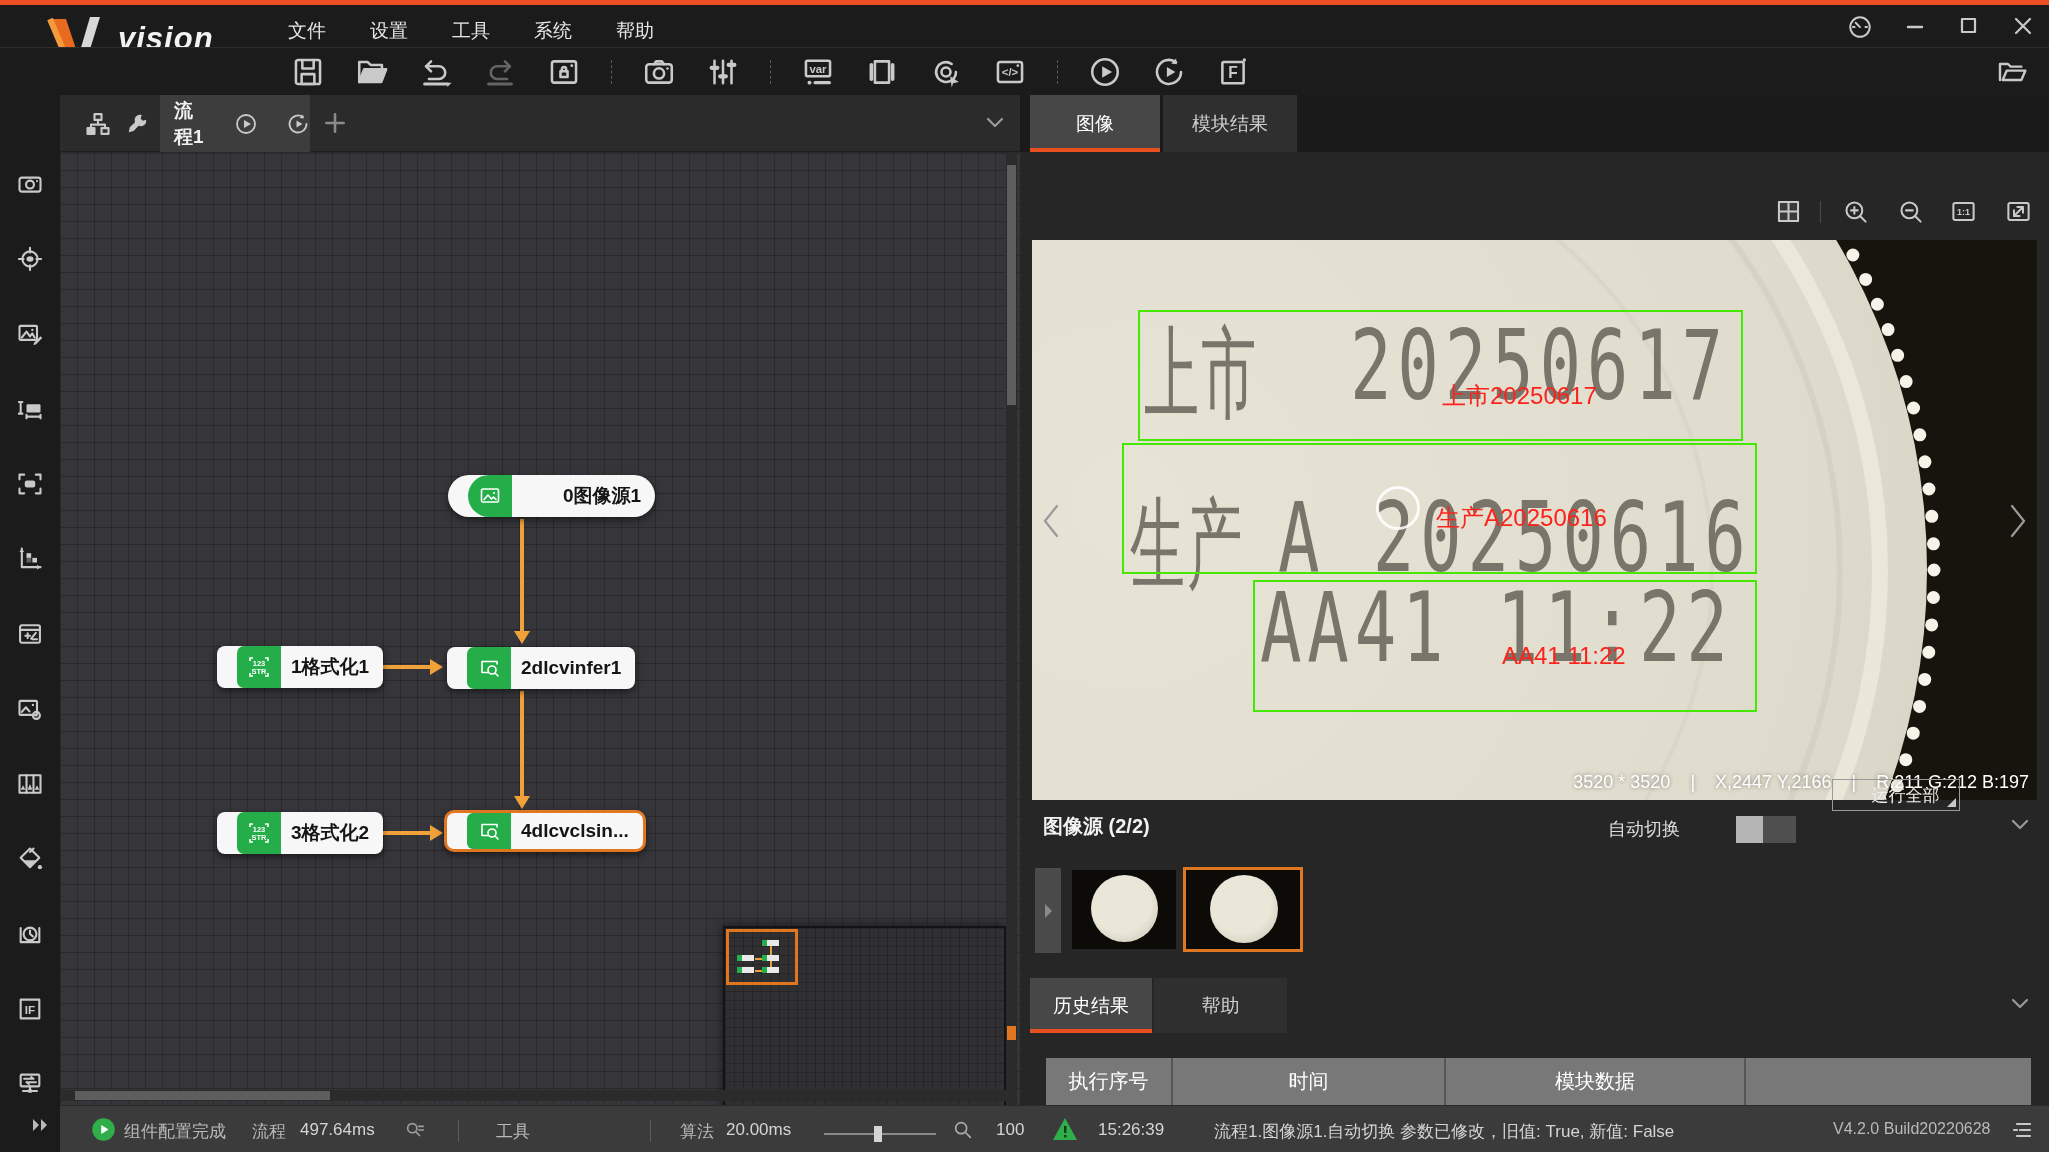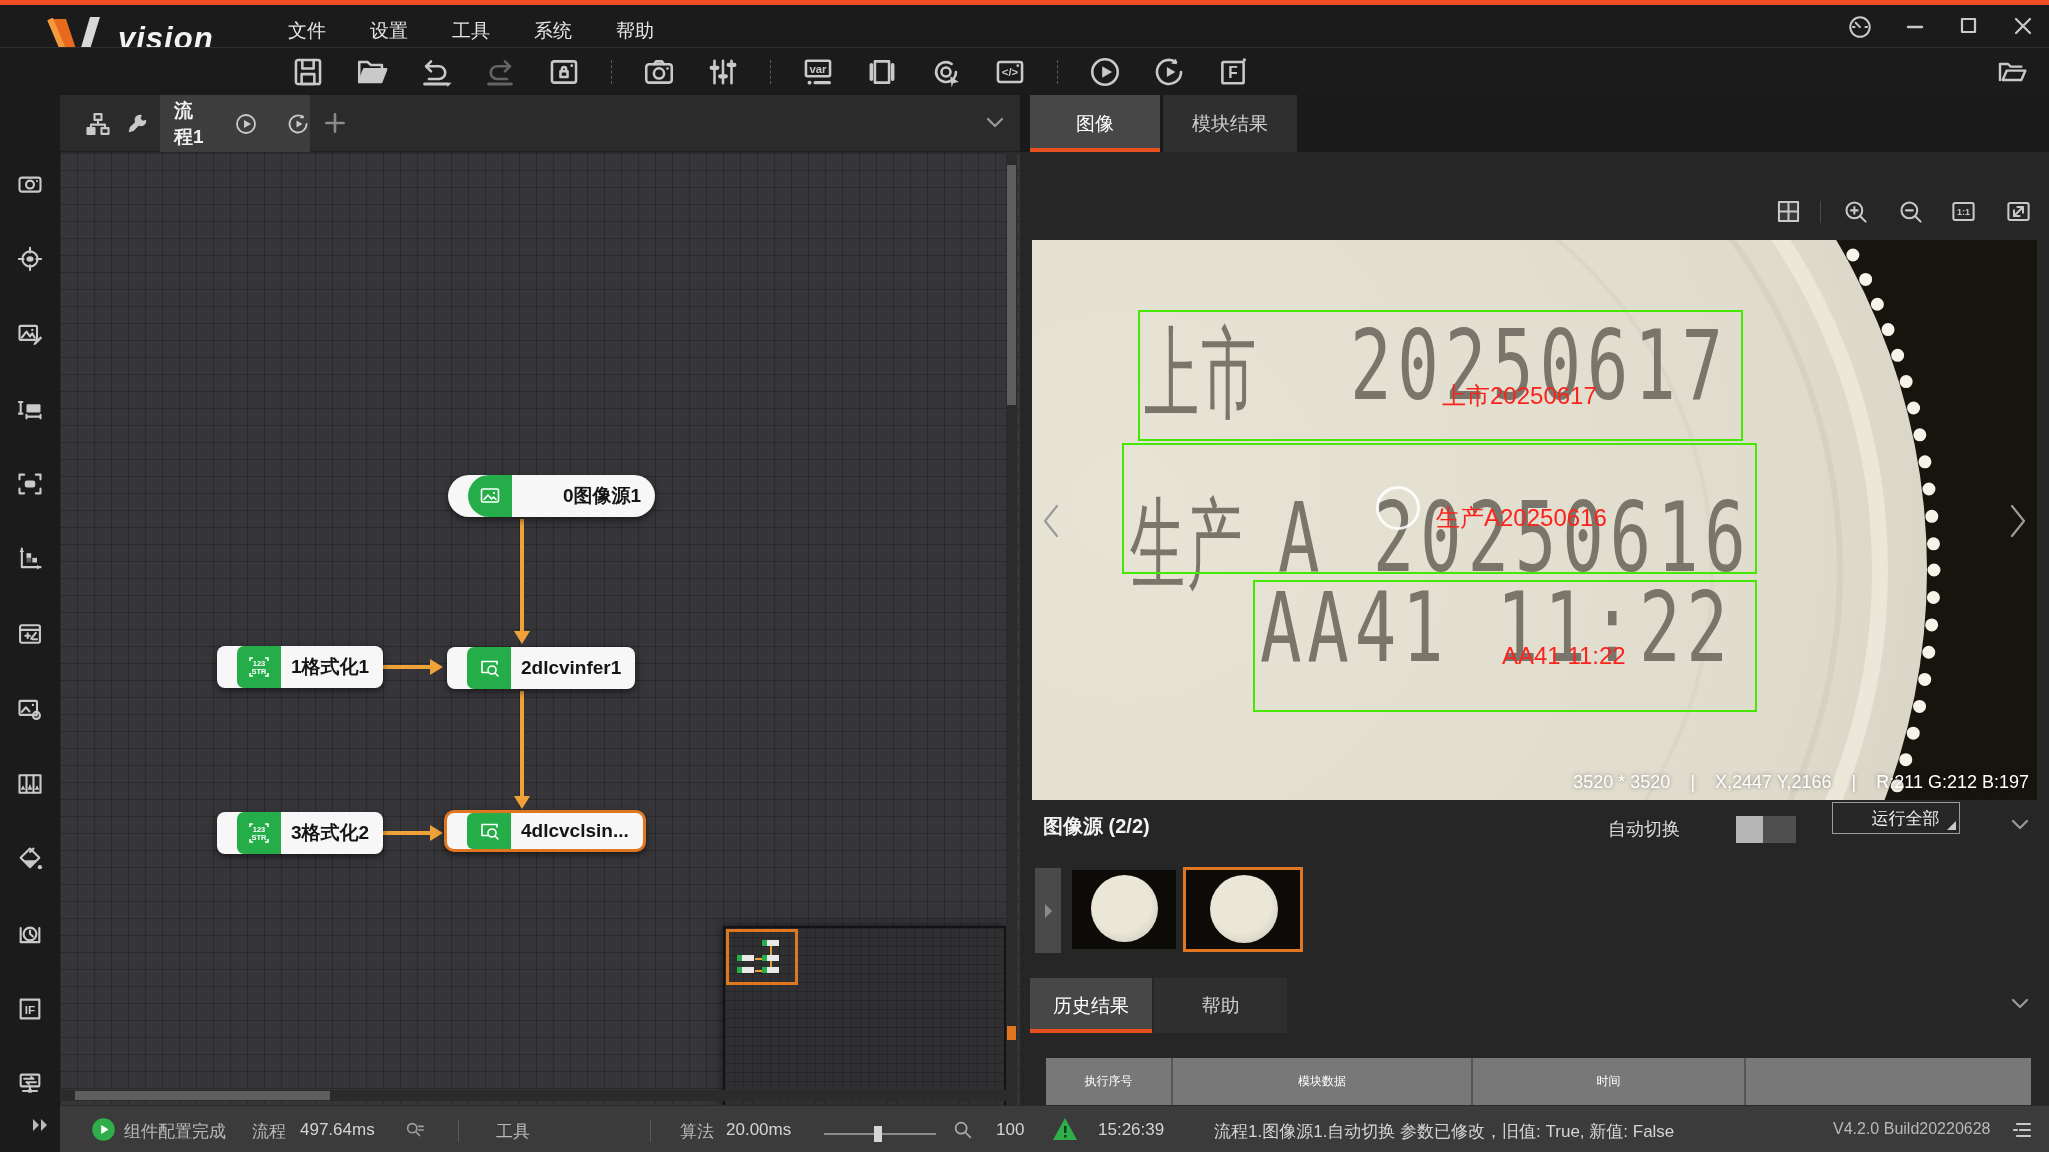--- a/index.html
+++ b/index.html
@@ -87,31 +87,31 @@
   .capnum { position:absolute; color:#6b675d; font-size:96px; line-height:1; display:inline-block; transform:scaleX(.72); transform-origin:left top; opacity:.88; letter-spacing:8px; white-space:nowrap; font-family:"DejaVu Sans Mono",monospace; }
   .cursor-ring { position:absolute; width:44px; height:44px; border:3px solid rgba(255,255,255,.85); border-radius:50%; }
   .pnav { position:absolute; top:262px; }
   .pinfo { position:absolute; left:0; right:0; top:527px; height:30px; display:flex; justify-content:flex-end; gap:20px; padding-right:8px;
     color:#fff; font-size:18px; text-shadow:0 0 4px rgba(0,0,0,.45); align-items:center; }
 
   .srctitle { position:absolute; left:23px; top:718px; font-size:20px; font-weight:bold; color:#f2f2f2; }
   .autolabel { position:absolute; left:588px; top:722px; font-size:18px; color:#ddd; }
   .toggle { position:absolute; left:716px; top:721px; width:60px; height:27px; background:#4f4f4f; }
   .toggle .knob { position:absolute; left:0; top:0; width:27px; height:27px; background:#b5b5b5; }
-  .runall { position:absolute; left:812px; top:707px; width:128px; height:32px; border:1px solid #9a9a9a; color:#eee; font-size:17px;
+  .runall { position:absolute; left:812px; top:684px; width:128px; height:32px; border:1px solid #9a9a9a; color:#eee; font-size:17px;
     display:flex; align-items:center; justify-content:center; background:transparent;padding-left:19px; }
   .handle { position:absolute; left:15px; top:773px; width:26px; height:85px; background:#4a4a4a; display:flex; align-items:center; justify-content:center; }
   .thumb { position:absolute; background:#0d0b08; }
   .thumb .cap { position:absolute; border-radius:50%; background:radial-gradient(circle at 45% 42%, #eae6d8 0 55%, #d6d2c3 78%, #c6c2b3 100%); }
   .thumb.sel { border:3px solid #e0761f; }
 
   .htab-underline::after { content:""; position:absolute; left:0; right:0; bottom:0; height:3px; background:#e8511f; }
   .theader { position:absolute; left:26px; top:963px; width:985px; height:47px; display:flex; background:#5e5e5e; }
   .theader .cell { background:#787878; border-right:2px solid #565656; display:flex; align-items:center; justify-content:center;
-    font-size:12px; color:#fff;font-family:Liberation Serif, serif; }
+    font-size:20px; color:#fff;font-family:Liberation Serif, serif; }
   .theader .cell:last-child { border-right:none; }
 
   
   .statusbar { left:60px; top:1105px; width:1989px; height:47px; background:#3b3b3b; border-top:1px solid #2a2a2a; }
   .statusbar span { position:absolute; font-size:17px; color:#b9b9b9; white-space:nowrap; top:14px; }
   .statusbar .val { color:#d4d4d4; }
   .ssep { position:absolute; top:12px; width:0; height:22px; border-left:1px solid #5a5a5a; }
   .slider-track { position:absolute; left:764px; top:27px; width:112px; height:2px; background:#8a8a8a; }
   .slider-thumb { position:absolute; left:50px; top:-7px; width:8px; height:16px; background:#d5d5d5; }
   .chev { stroke:#9a9a9a; fill:none; stroke-width:2.2; stroke-linecap:round; stroke-linejoin:round; display:block; }
@@ -649,22 +649,22 @@
     <div class="tab inactive" style="left:134px; top:883px; width:133px; height:55px;">
       <span>帮助</span>
     </div>
     <span class="abs" style="left:990px; top:902px;">
       <svg class="chev" width="20" height="14" viewBox="0 0 20 14">
           <path d="M3 3l7 7 7-7"></path>
         </svg>
     </span>
     <div class="theader">
       <div class="cell" style="width:127px;">执行序号</div>
+      <div class="cell" style="width:273px;">时间</div>
       <div class="cell" style="width:300px;">模块数据</div>
-      <div class="cell" style="width:273px;">时间</div>
       <div class="cell" style="flex:1;"></div>
     </div>
   </div>
 
   <div class="abs statusbar">
     <span class="abs" style="left:30px; top:10px;">
       <svg width="27" height="27" viewBox="0 0 24 24">
           <circle cx="12" cy="12" r="10" fill="#2fae4a"></circle>
           <path d="M10 8v8l6.5-4z" fill="#fff"></path>
         </svg>

